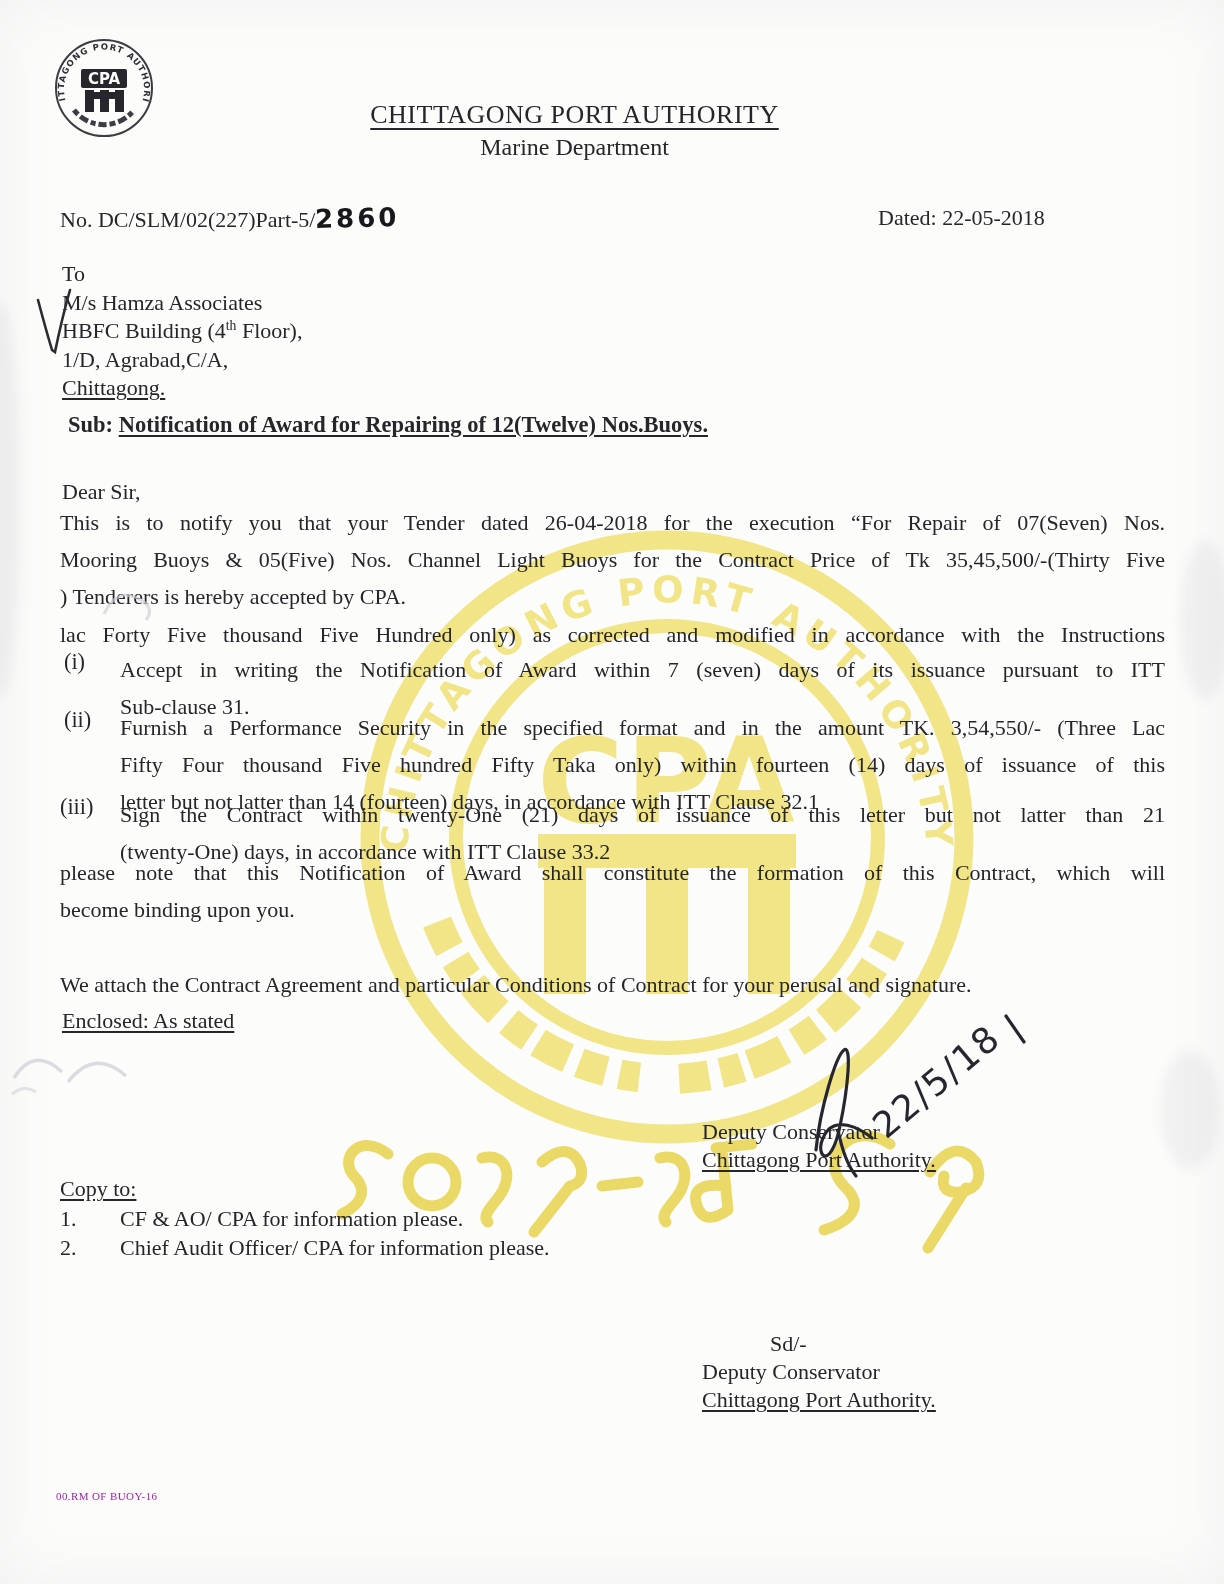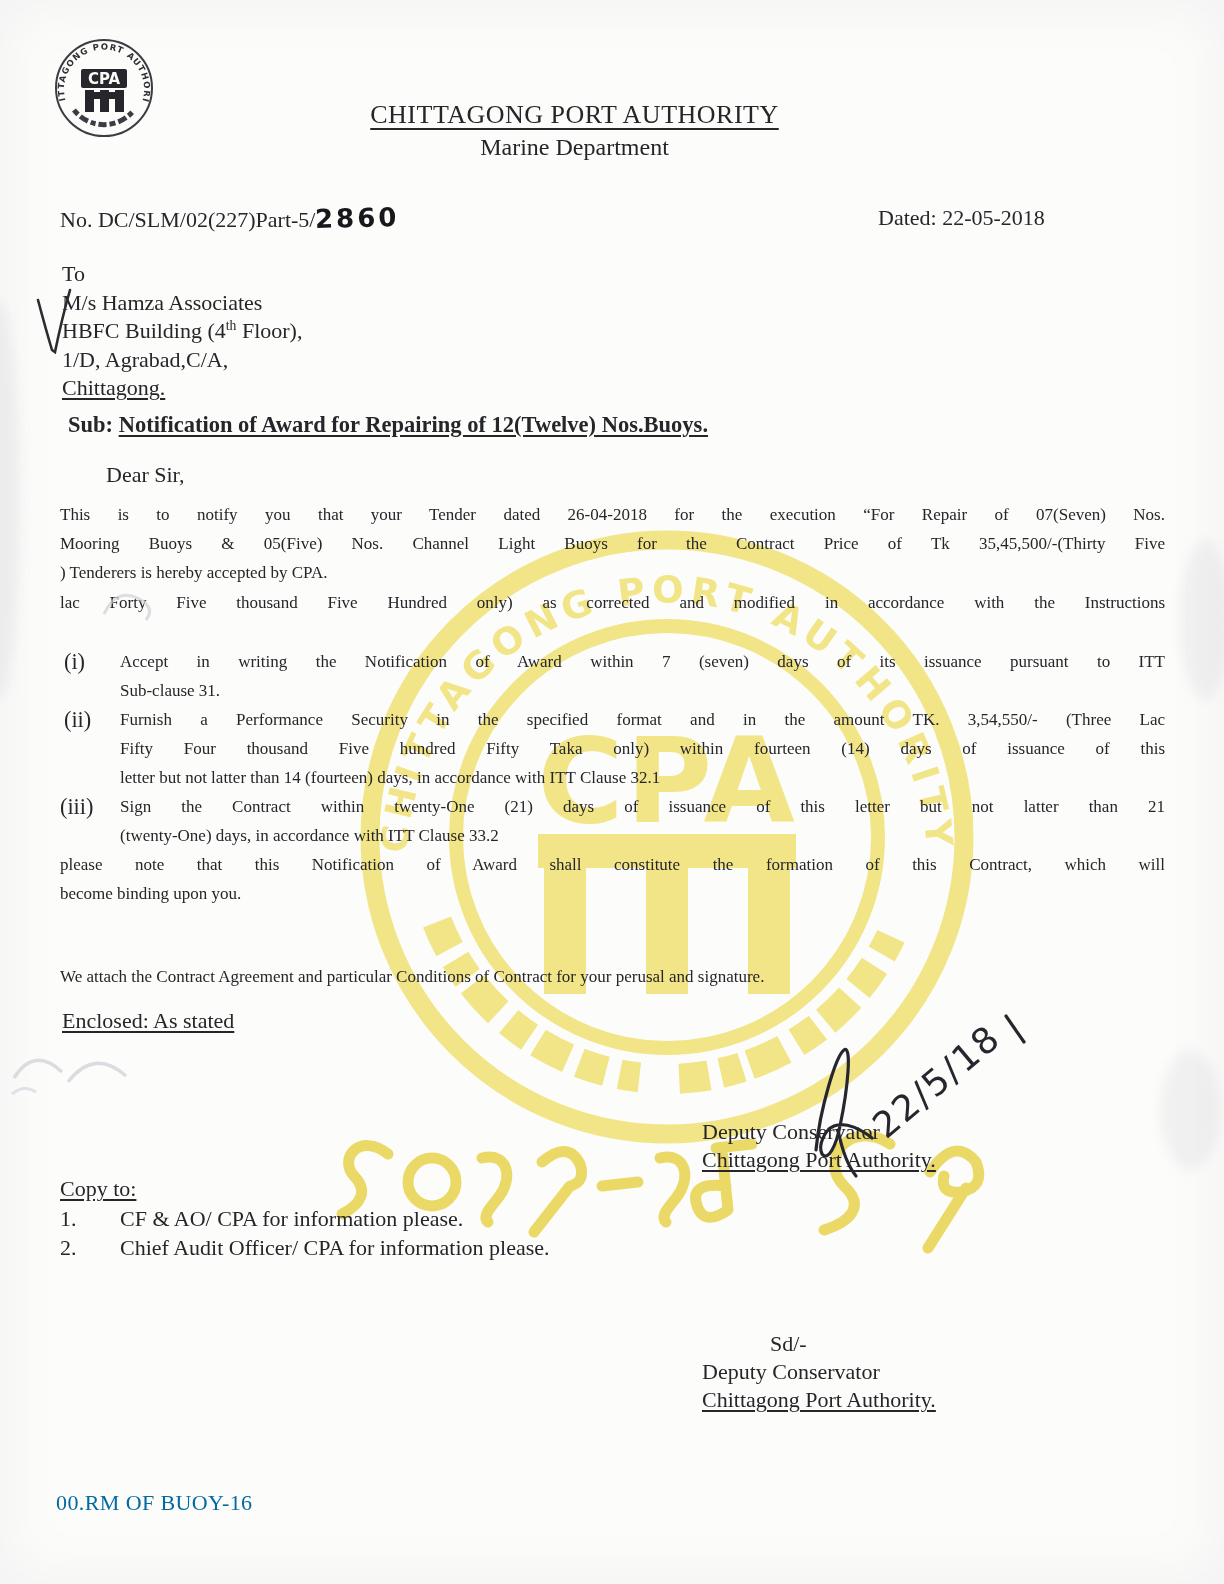--- a/index.html
+++ b/index.html
@@ -12,26 +12,26 @@
   .abs{position:absolute;}
   .layer-stamp{z-index:0;}
   .layer-content{z-index:2;}
   .layer-ink{z-index:3;}
   .title{font-size:26px;letter-spacing:.5px;text-decoration:underline;text-underline-offset:5px;white-space:nowrap;}
   .subtitle{font-size:24px;margin-top:4px;}
   .t22{font-size:22px;}
   .handnum{font-family:"DejaVu Sans",sans-serif;font-weight:700;font-size:26px;letter-spacing:3px;transform:rotate(-1.5deg);display:inline-block;color:#17171c;}
   .u{text-decoration:underline;text-underline-offset:3px;}
   .subj{font-size:22.5px;font-weight:bold;white-space:nowrap;}
-  .line{font-size:17px;line-height:29.2px;width:1105px;white-space:normal;}
+  .line{font-size:22px;line-height:29.2px;width:1105px;white-space:normal;margin-top:8px;}
   .just{text-align:justify;text-align-last:justify;}
   .itemline{width:1045px;}
   .marker{font-size:22.3px;line-height:29.2px;}
   .sig-block{font-size:22px;line-height:28px;white-space:nowrap;}
-  .footer{font-size:22px;letter-spacing:.4px;color:#0369a1;}
+  .footer{font-size:11px;letter-spacing:.4px;color:#a21caf;}
   sup.th{vertical-align:super;font-size:.62em;line-height:0;}
   .smudge{position:absolute;border-radius:50%;filter:blur(6px);background:rgba(150,150,160,.10);}
 </style>
 </head>
 <body>
 
 <div class="page">
 
   <svg class="abs layer-stamp" style="left:352px;top:522px;opacity:.82;filter:blur(.5px);" width="630" height="630" viewBox="0 0 630 630">
     <title>চট্টগ্রাম বন্দর কর্তৃপক্ষ</title>
@@ -105,21 +105,21 @@
       <div><span>HBFC Building (4</span><sup class="th">th</sup><span> Floor),</span></div>
       <div>1/D, Agrabad,C/A,</div>
       <div class="u" style="width:fit-content">Chittagong.</div>
     </div>
 
     <div class="abs subj" style="left:56px;top:412px;margin-left:12px;">
       <span>Sub:</span>
       <span class="u">Notification of Award for Repairing of 12(Twelve) Nos.Buoys.</span>
     </div>
 
-    <div class="abs t22" style="left:62px;top:462px;margin-left:44px;">Dear Sir,</div>
+    <div class="abs t22" style="left:62px;top:479px;">Dear Sir,</div>
 
     <div class="abs" style="left:60px;top:500px;">
       <div class="line just">This is to notify you that your Tender dated 26-04-2018 for the execution “For Repair of 07(Seven) Nos.</div>
       <div class="line just">Mooring Buoys &amp; 05(Five) Nos. Channel Light Buoys for the Contract Price of Tk 35,45,500/-(Thirty Five</div>
       <div class="line">) Tenderers is hereby accepted by CPA.</div>
       <div class="line just">lac Forty Five thousand Five Hundred only) as corrected and modified in accordance with the Instructions</div>
     </div>
 
     <div class="abs marker" style="left:64px;top:647px;">(i)</div>
     <div class="abs" style="left:120px;top:647px;">

